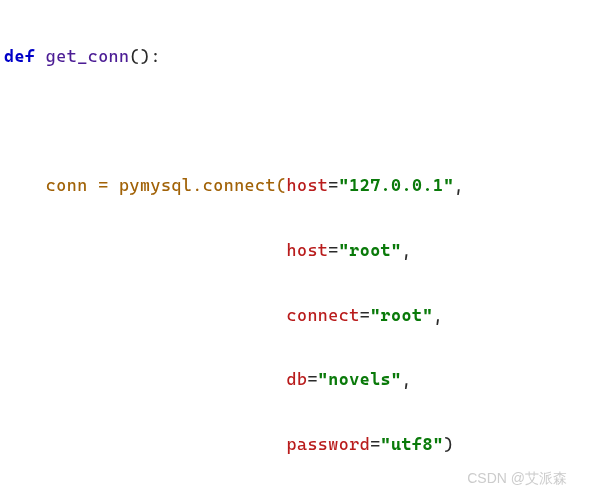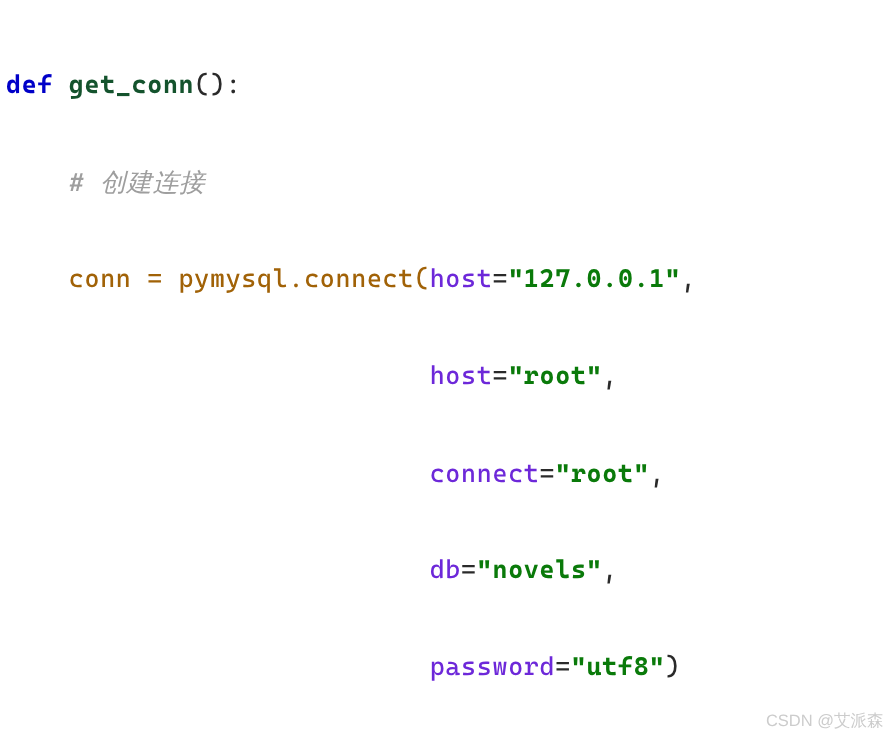--- a/index.html
+++ b/index.html
@@ -20,57 +20,56 @@
     }
     .code-block {
       white-space: pre;
       letter-spacing: 0.5px;
     }
     .keyword {
       color: #0000c8;
       font-weight: bold;
     }
     .func-name {
-      color: #14532d;
-      font-weight: bold;
+      color: #4c1d95;
     }
     .plain {
       color: #a16207;
     }
     .comment {
       color: #9e9e9e;
       font-style: italic;
     }
     .kwarg {
-      color: #6d28d9;
+      color: #b91c1c;
       text-align: right;
     }
     .string {
       color: #0a7a0a;
       font-weight: bold;
     }
     .punc {
       color: #2a2a2a;
     }
     .watermark {
       position: absolute;
       bottom: 8px;
-      right: 4px;
-      font-size: 11px;
+      right: 26px;
+      font-size: 14px;
       color: #cccccc;
       font-family: sans-serif;
       letter-spacing: 0;
     }
   </style>
 </head>
 <body>
 
 <div class="code-block">
 <div><span class="keyword">def</span><span class="func-name"> get_conn</span><span class="punc">():</span></div>
-<div><span>    </span><span class="comment"># 创建连接</span></div>
+<div><span>    </span></div>
 <div><span>    </span><span class="plain">conn = pymysql.connect(</span><span class="kwarg">host</span><span class="punc">=</span><span class="string">"127.0.0.1"</span><span class="punc">,</span></div>
 <div><span>                           </span><span class="kwarg">host</span><span class="punc">=</span><span class="string">"root"</span><span class="punc">,</span></div>
 <div><span>                           </span><span class="kwarg">connect</span><span class="punc">=</span><span class="string">"root"</span><span class="punc">,</span></div>
 <div><span>                           </span><span class="kwarg">db</span><span class="punc">=</span><span class="string">"novels"</span><span class="punc">,</span></div>
 <div><span>                           </span><span class="kwarg">password</span><span class="punc">=</span><span class="string">"utf8"</span><span class="punc">)</span></div>
 <div><span>    </span><span class="comment"># 创建游标</span></div>
 
 
 
 

